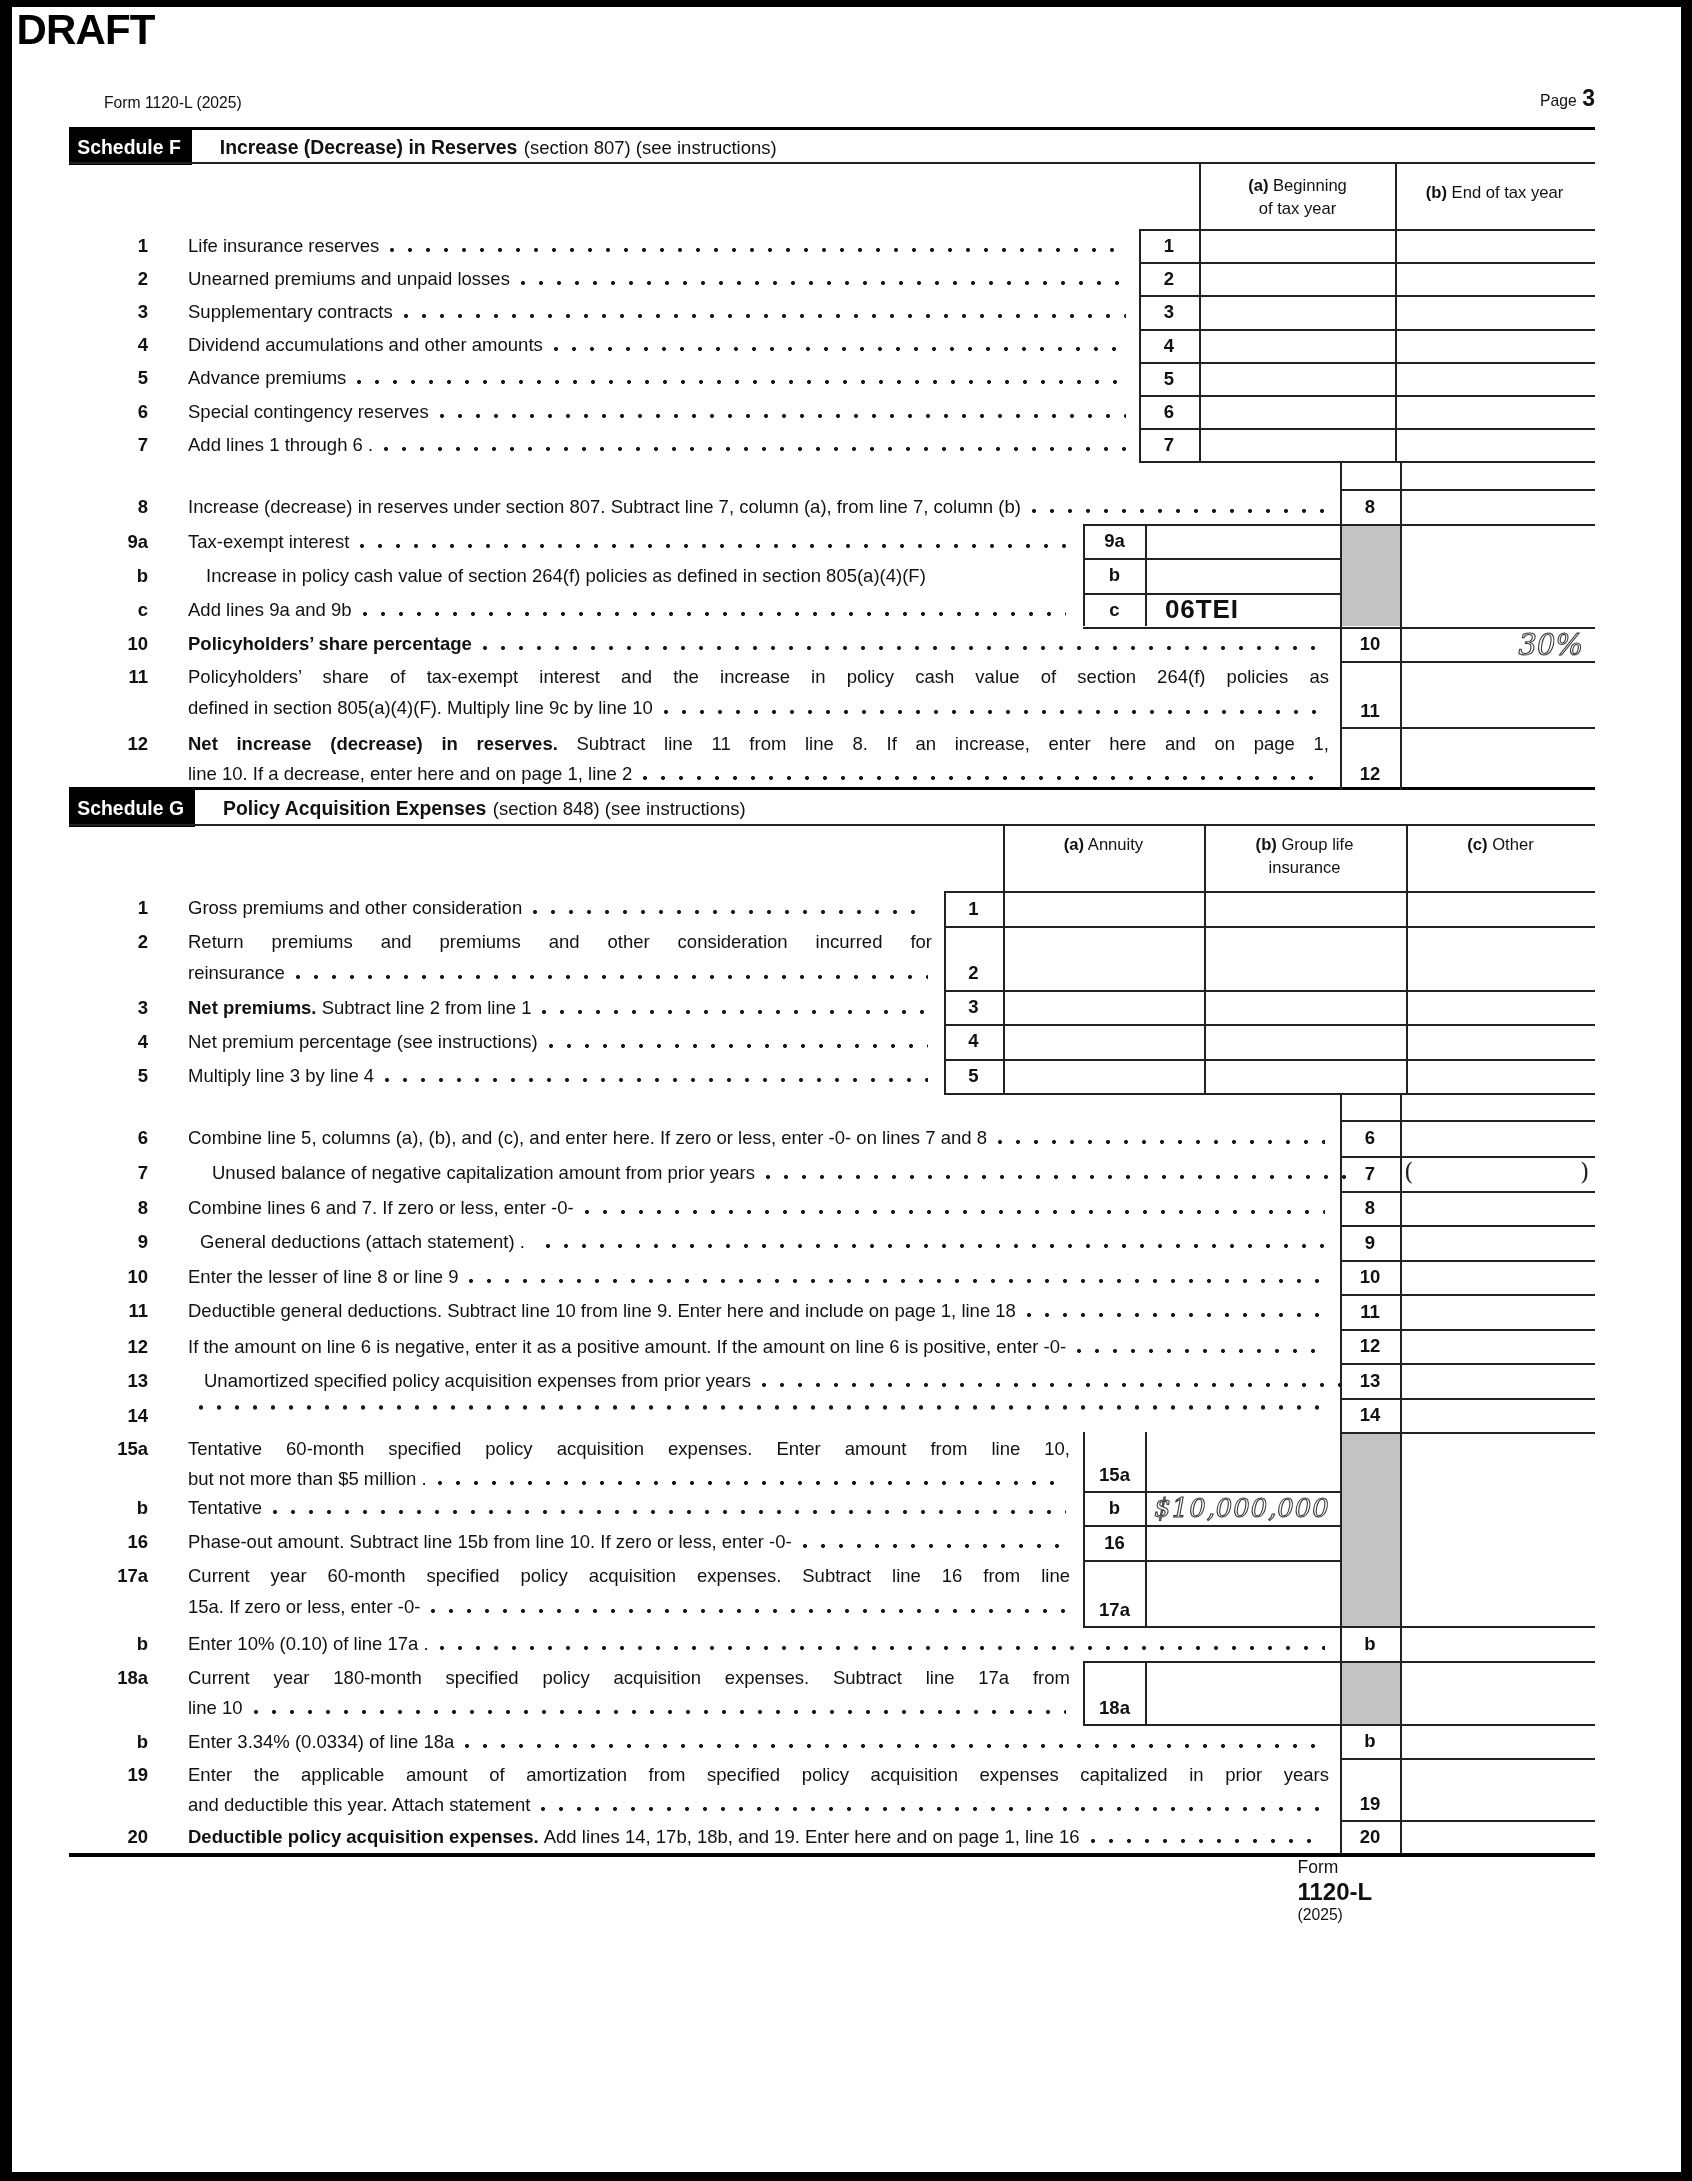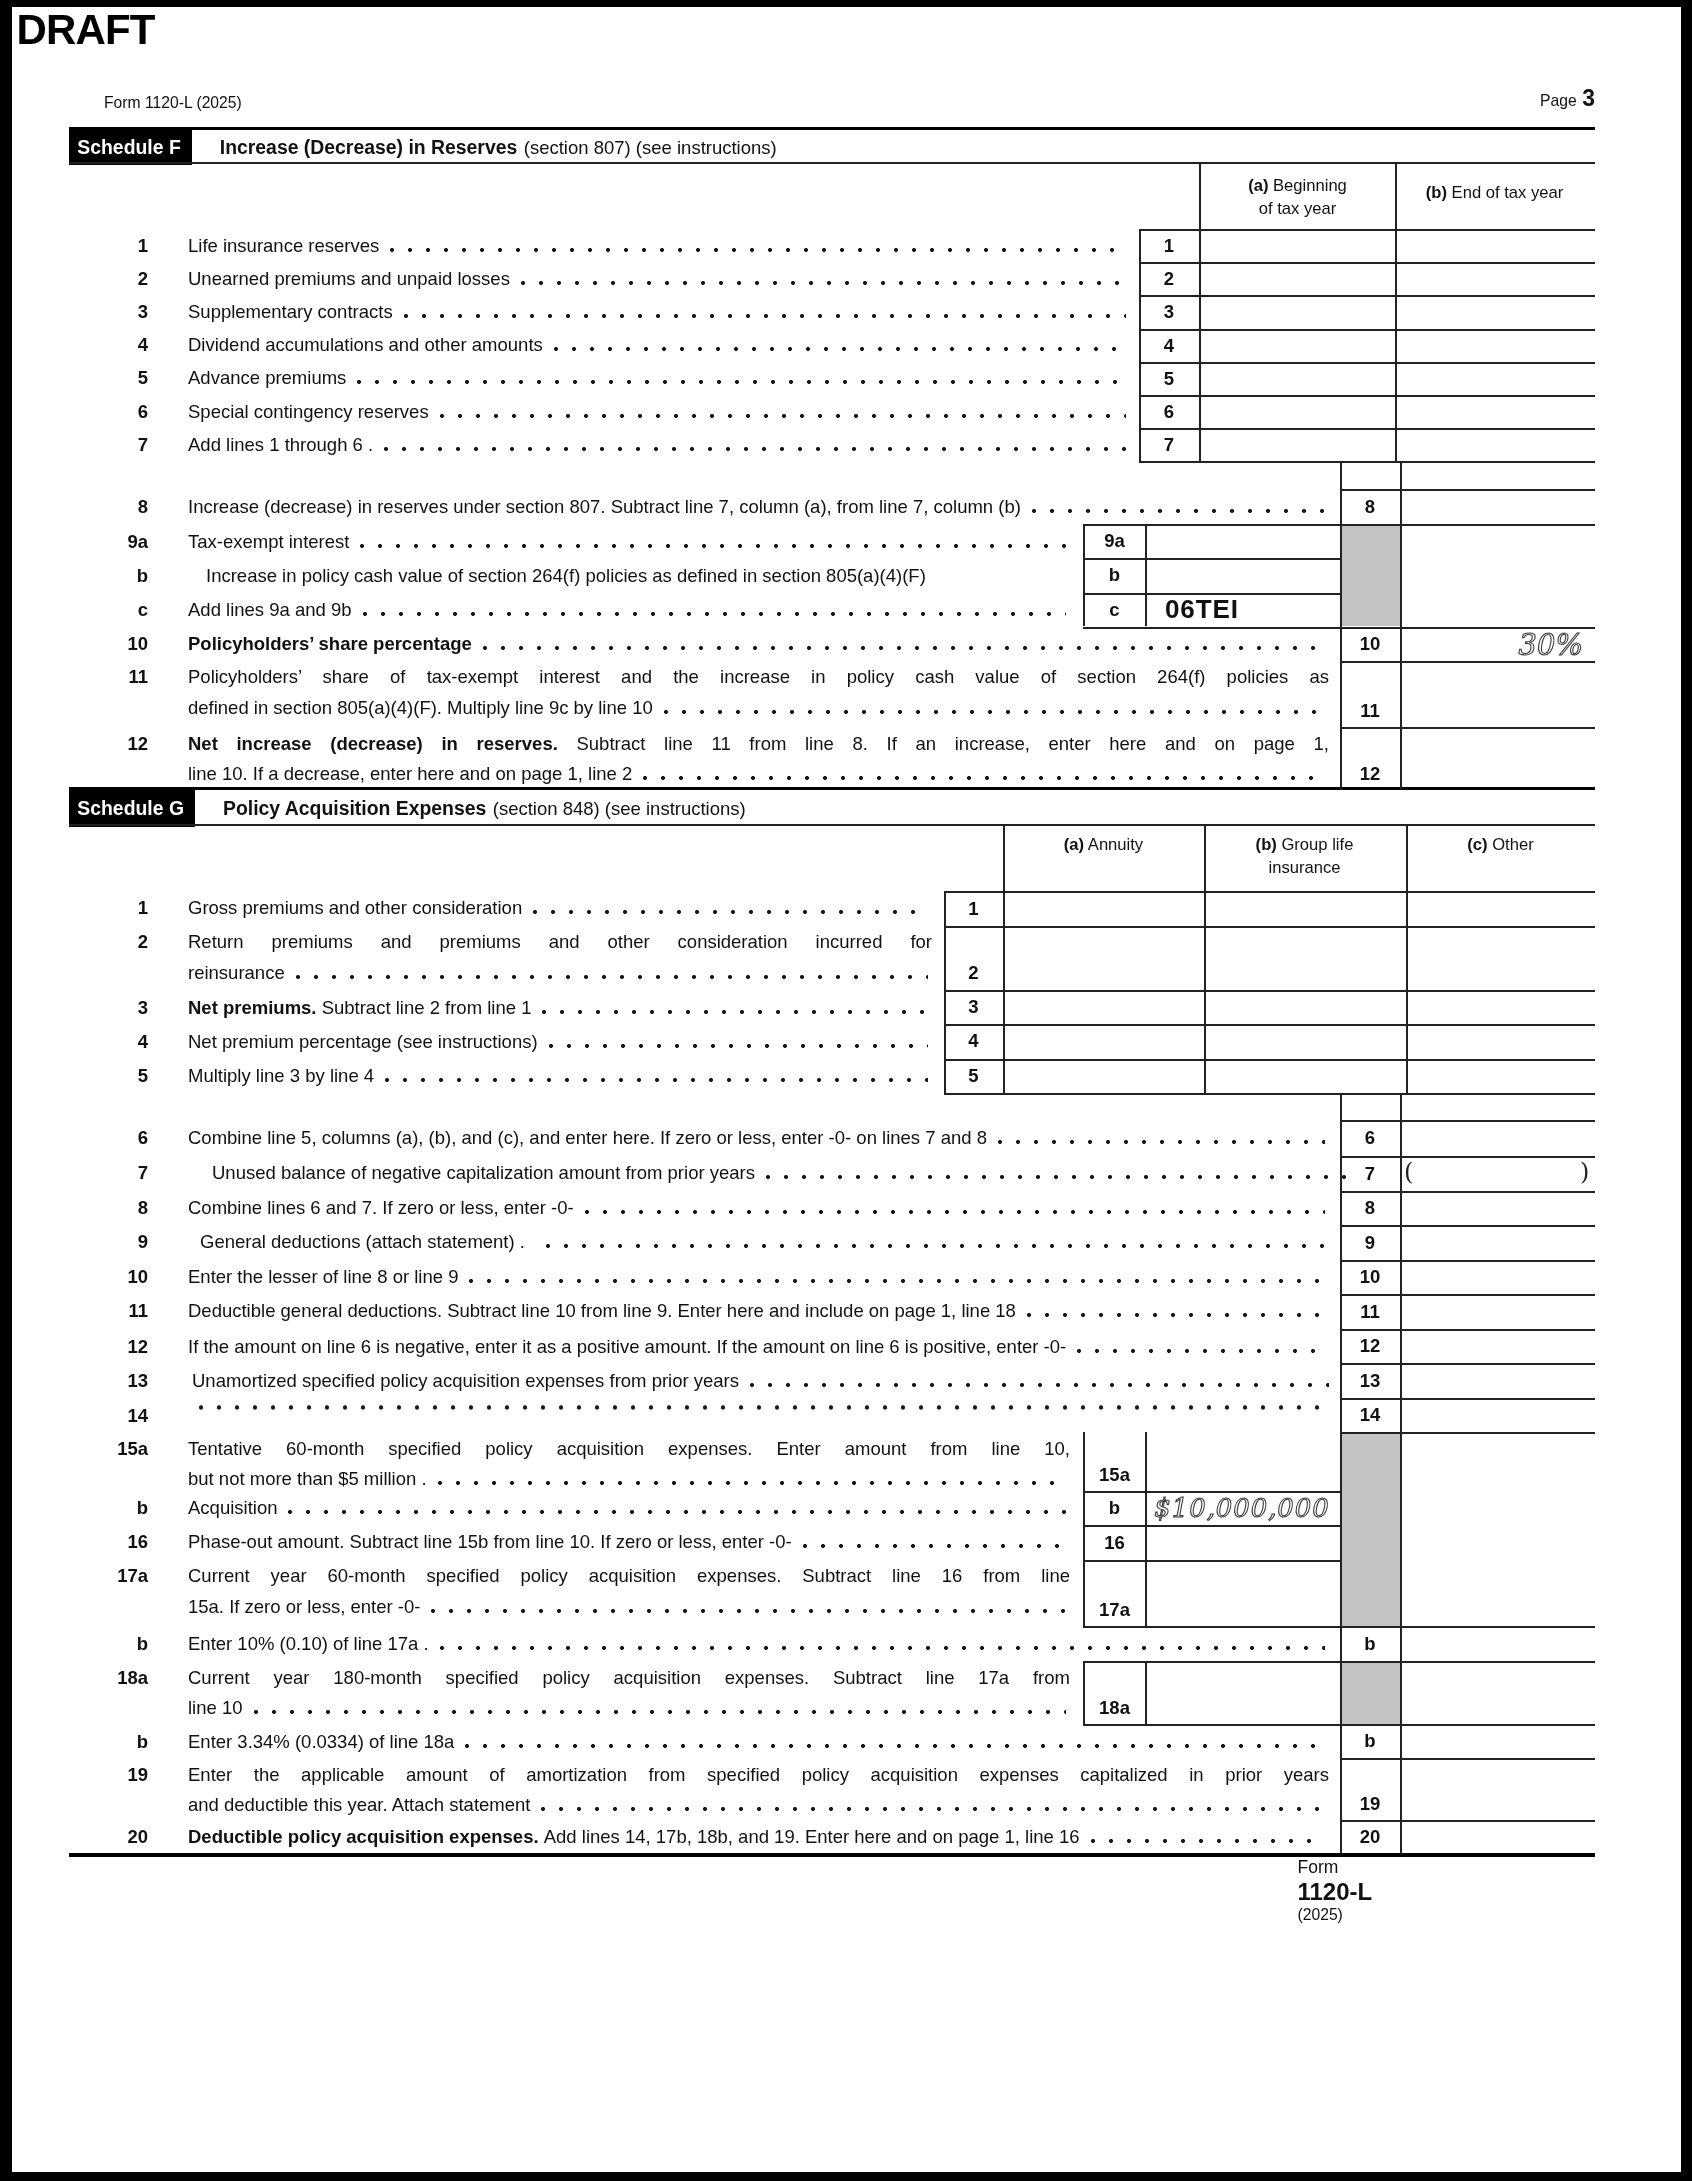--- a/index.html
+++ b/index.html
@@ -362,21 +362,21 @@
       <div class="boxnum" style="left: 1340px; top: 1294px; width: 60px; height: 35px;">11</div>
       <div class="entry" style="left: 1400px; top: 1294px; width: 195px; height: 35px;"></div>
       <div class="lno" style="left: 88px; top: 1335px;">12</div>
       <div class="tline" style="left: 188px; top: 1335px; width: 1141px;">
         <span class="lab">If the amount on line 6 is negative, enter it as a positive amount. If the amount on line 6 is positive, enter -0-</span>
         <div class="dots"></div>
       </div>
       <div class="boxnum" style="left: 1340px; top: 1329px; width: 60px; height: 34px;">12</div>
       <div class="entry" style="left: 1400px; top: 1329px; width: 195px; height: 34px;"></div>
       <div class="lno" style="left: 88px; top: 1369px;">13</div>
-      <div class="tline" style="left: 192px; top: 1369px; width: 1141px; justify-content: space-between;">
+      <div class="tline" style="left: 204px; top: 1369px; width: 1141px; justify-content: space-between;">
         <span class="lab">Unamortized specified policy acquisition expenses from prior years</span>
         <div class="dots"></div>
       </div>
       <div class="boxnum" style="left: 1340px; top: 1363px; width: 60px; height: 35px;">13</div>
       <div class="entry" style="left: 1400px; top: 1363px; width: 195px; height: 35px;"></div>
       <div class="lno" style="left: 88px; top: 1404px;">14</div>
       <div class="tline" style="left: 188px; top: 1404px; width: 1141px;">
         <div class="dots"></div>
       </div>
       <div class="boxnum" style="left: 1340px; top: 1398px; width: 60px; height: 34px;">14</div>
@@ -384,21 +384,21 @@
       <div class="lno" style="left: 88px; top: 1437px;">15a</div>
       <div class="jline" style="left: 188px; top: 1437px; width: 882px; white-space: normal;"><span class="lab">Tentative 60-month specified policy acquisition expenses. Enter amount from line 10,</span></div>
       <div class="tline" style="left: 188px; top: 1467px; width: 882px;">
         <span class="lab">but not more than $5 million .</span>
         <div class="dots"></div>
       </div>
       <div class="boxnum" style="left: 1083px; top: 1460px; width: 63px; height: 30px;">15a</div>
       <div class="entry" style="left: 1145px; top: 1432px; width: 195px; height: 58px;"></div>
       <div class="lno" style="left: 88px; top: 1496px;">b</div>
       <div class="tline" style="left: 188px; top: 1496px; width: 882px;">
-        <span class="lab">Acquisition</span>
+        <span class="lab">Tentative</span>
         <div class="dots"></div>
       </div>
       <div class="boxnum" style="left: 1083px; top: 1491px; width: 63px; height: 34px;">b</div>
       <div class="entry" style="left: 1145px; top: 1491px; width: 195px; height: 34px;"></div>
       <div class="script" style="left: 1147px; top: 1491px; width: 190px; text-align: center; font-size: 26px; letter-spacing: 0.9px; line-height: 34px;">$10,000,000</div>
       <div class="lno" style="left: 88px; top: 1530px;">16</div>
       <div class="tline" style="left: 188px; top: 1530px; width: 882px;">
         <span class="lab">Phase-out amount. Subtract line 15b from line 10. If zero or less, enter -0-</span>
         <div class="dots"></div>
       </div>

